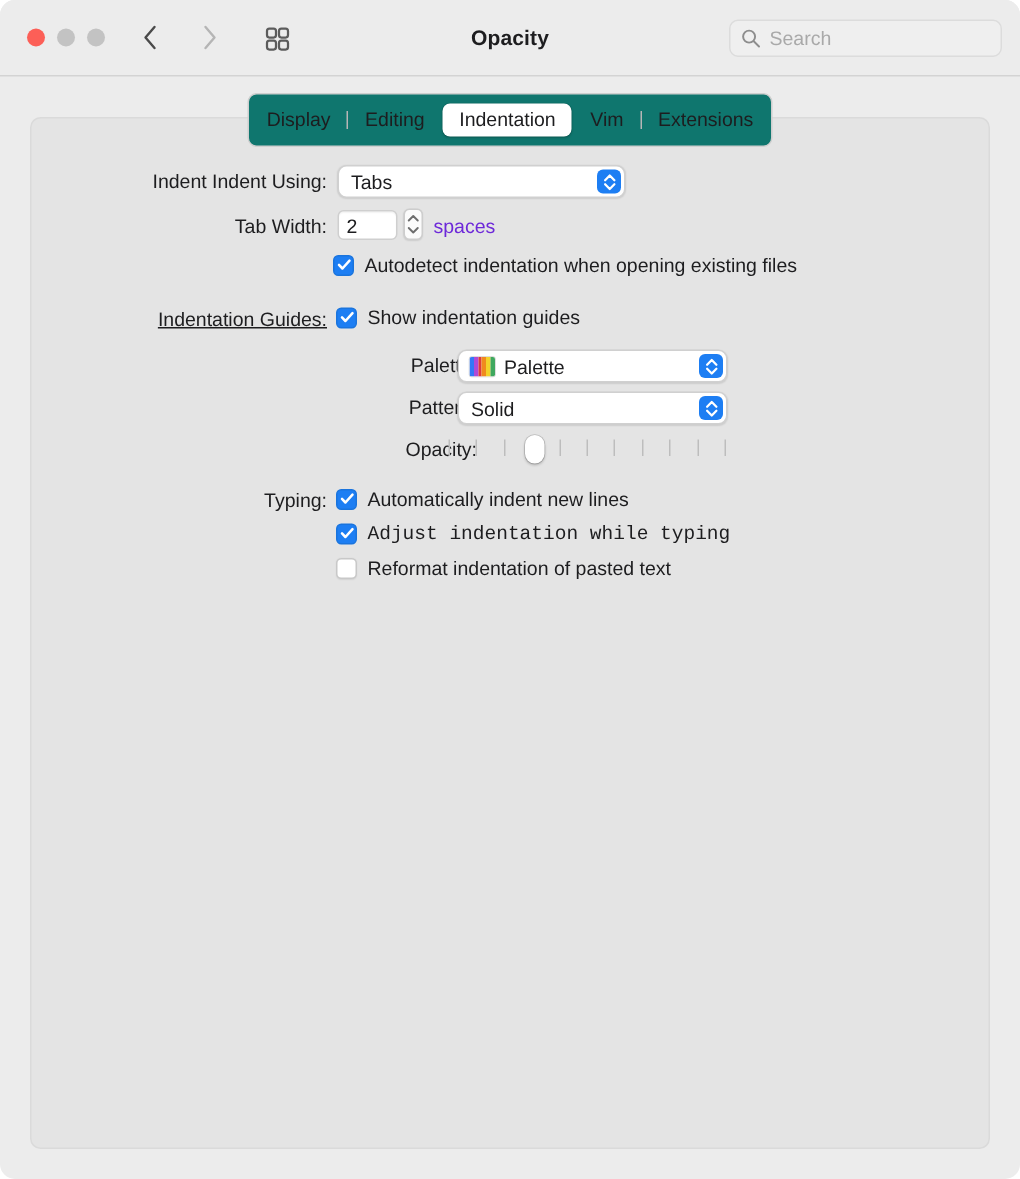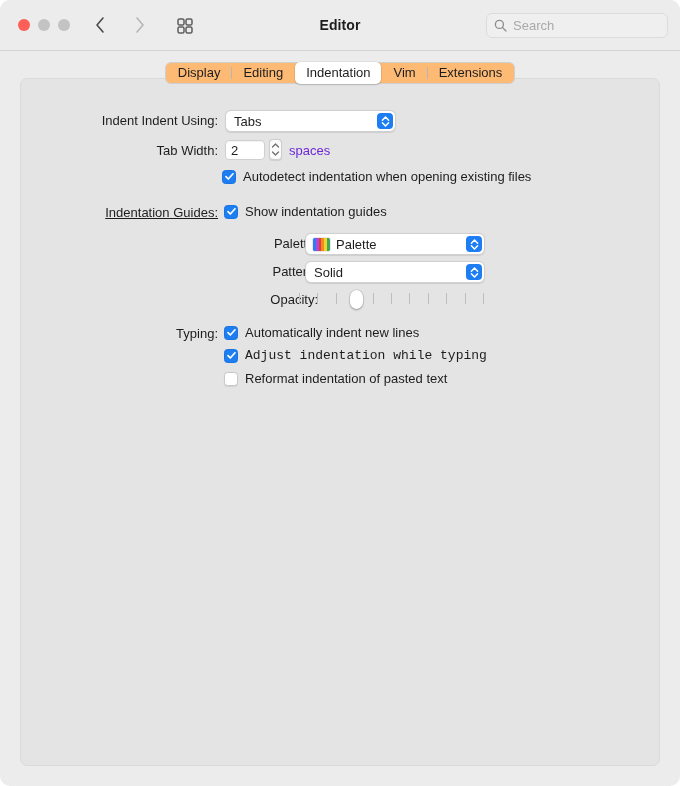--- a/index.html
+++ b/index.html
@@ -112,24 +112,24 @@
     left: 0;
     right: 0;
     top: 62px;
     display: flex;
     justify-content: center;
     z-index: 5;
   }
   .tabs {
     display: flex;
     align-items: center;
-    background: #fdba74;
+    background: #0f766e;
     border: 1px solid #cfcfcf;
     border-radius: 6px;
-    height: 22px;
+    height: 36px;
     padding: 0 1px;
     box-sizing: border-box;
   }
   .tab {
     font-size: 13px;
     color: #1d1d1f;
     padding: 0 11px;
     height: 22px;
     line-height: 22px;
     border-radius: 5px;
@@ -355,21 +355,21 @@
 
     <div class="grid-btn">
       <svg width="22" height="22" viewBox="0 0 22 22">
         <rect x="4" y="4" width="6" height="6" rx="1.6" fill="none" stroke="#5c5c5c" stroke-width="1.5"></rect>
         <rect x="12" y="4" width="6" height="6" rx="1.6" fill="none" stroke="#5c5c5c" stroke-width="1.5"></rect>
         <rect x="4" y="12" width="6" height="6" rx="1.6" fill="none" stroke="#5c5c5c" stroke-width="1.5"></rect>
         <rect x="12" y="12" width="6" height="6" rx="1.6" fill="none" stroke="#5c5c5c" stroke-width="1.5"></rect>
       </svg>
     </div>
 
-    <div class="win-title">Editor</div>
+    <div class="win-title">Opacity</div>
 
     <div class="search-field">
       <svg class="search-icon" width="13" height="13" viewBox="0 0 13 13">
         <circle cx="5.4" cy="5.4" r="4" fill="none" stroke="#8d8d8d" stroke-width="1.3"></circle>
         <path d="M8.5 8.5 L12 12" stroke="#8d8d8d" stroke-width="1.3" stroke-linecap="round"></path>
       </svg>
       <span class="search-placeholder">Search</span>
     </div>
   </div>
 
@@ -384,21 +384,21 @@
       <div class="tab">Vim</div>
       <div class="tab-sep"></div>
       <div class="tab">Extensions</div>
     </div>
   </div>
 
   <div class="panel">
     <div class="form">
 
       <div class="lbl-col" style="left:0px; top:34px;">Indent Indent Using:</div>
-      <div class="popup" style="left:204px; top:31px; width:171px;">
+      <div class="popup" style="left:204px; top:31px; width:192px;">
         <span class="popup-text">Tabs</span>
         <span class="popup-arrowbox">
           <svg width="9" height="13" viewBox="0 0 9 13">
             <path d="M1.4 5.2 L4.5 2 L7.6 5.2" fill="none" stroke="#ffffff" stroke-width="1.5" stroke-linecap="round" stroke-linejoin="round"></path>
             <path d="M1.4 7.8 L4.5 11 L7.6 7.8" fill="none" stroke="#ffffff" stroke-width="1.5" stroke-linecap="round" stroke-linejoin="round"></path>
           </svg>
         </span>
       </div>
 
       <div class="lbl-col" style="left:0px; top:64px;">Tab Width:</div>

